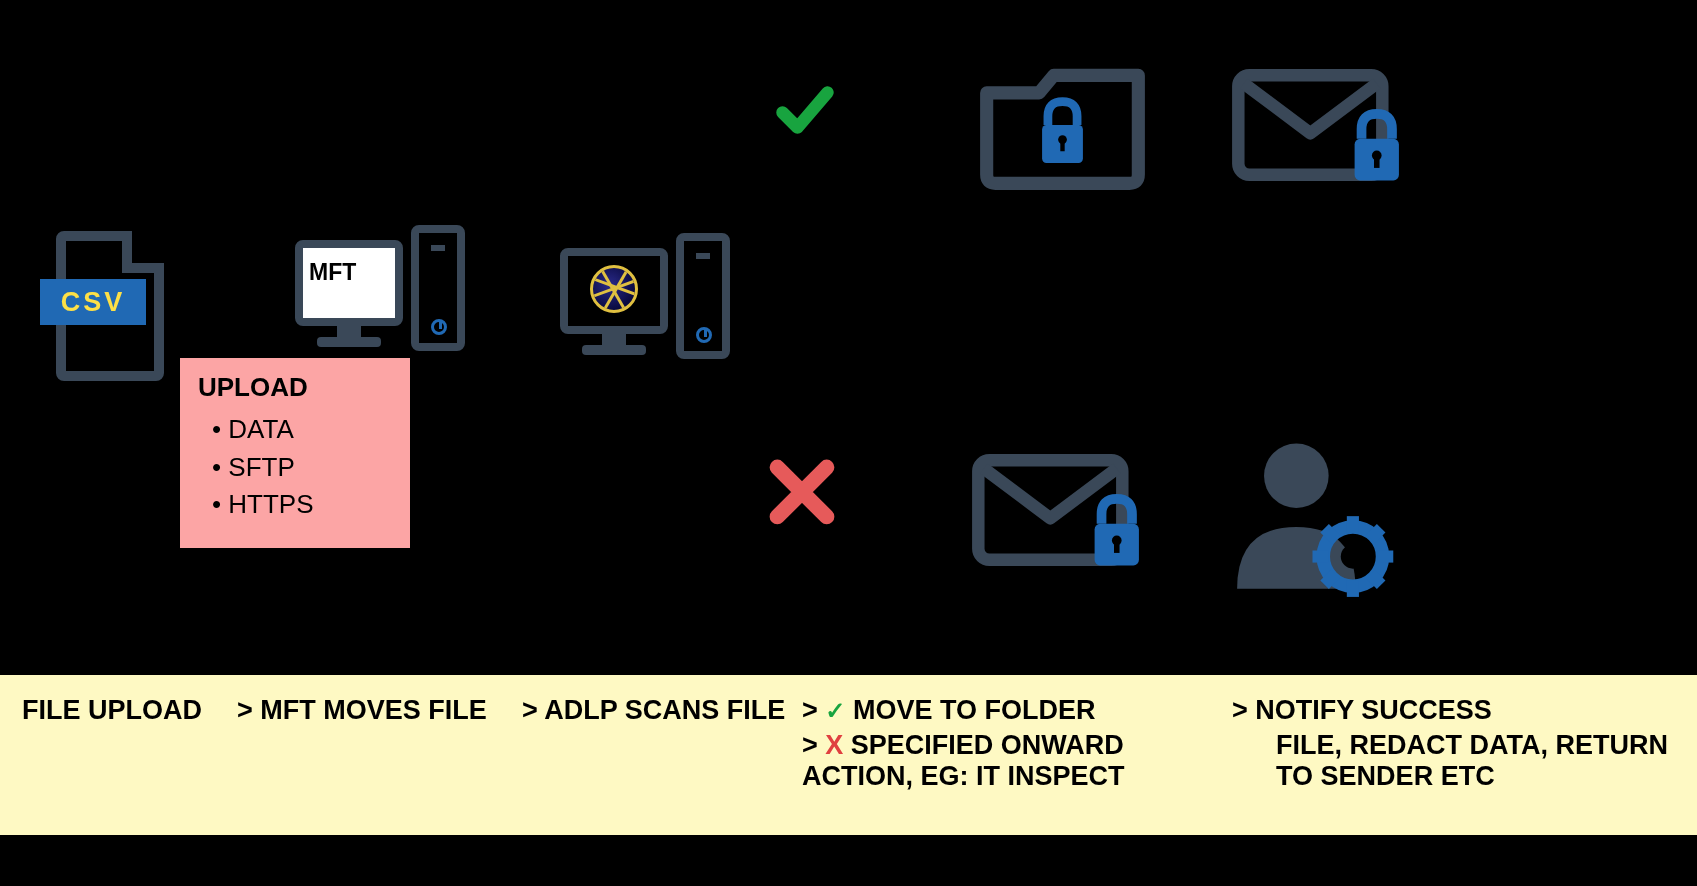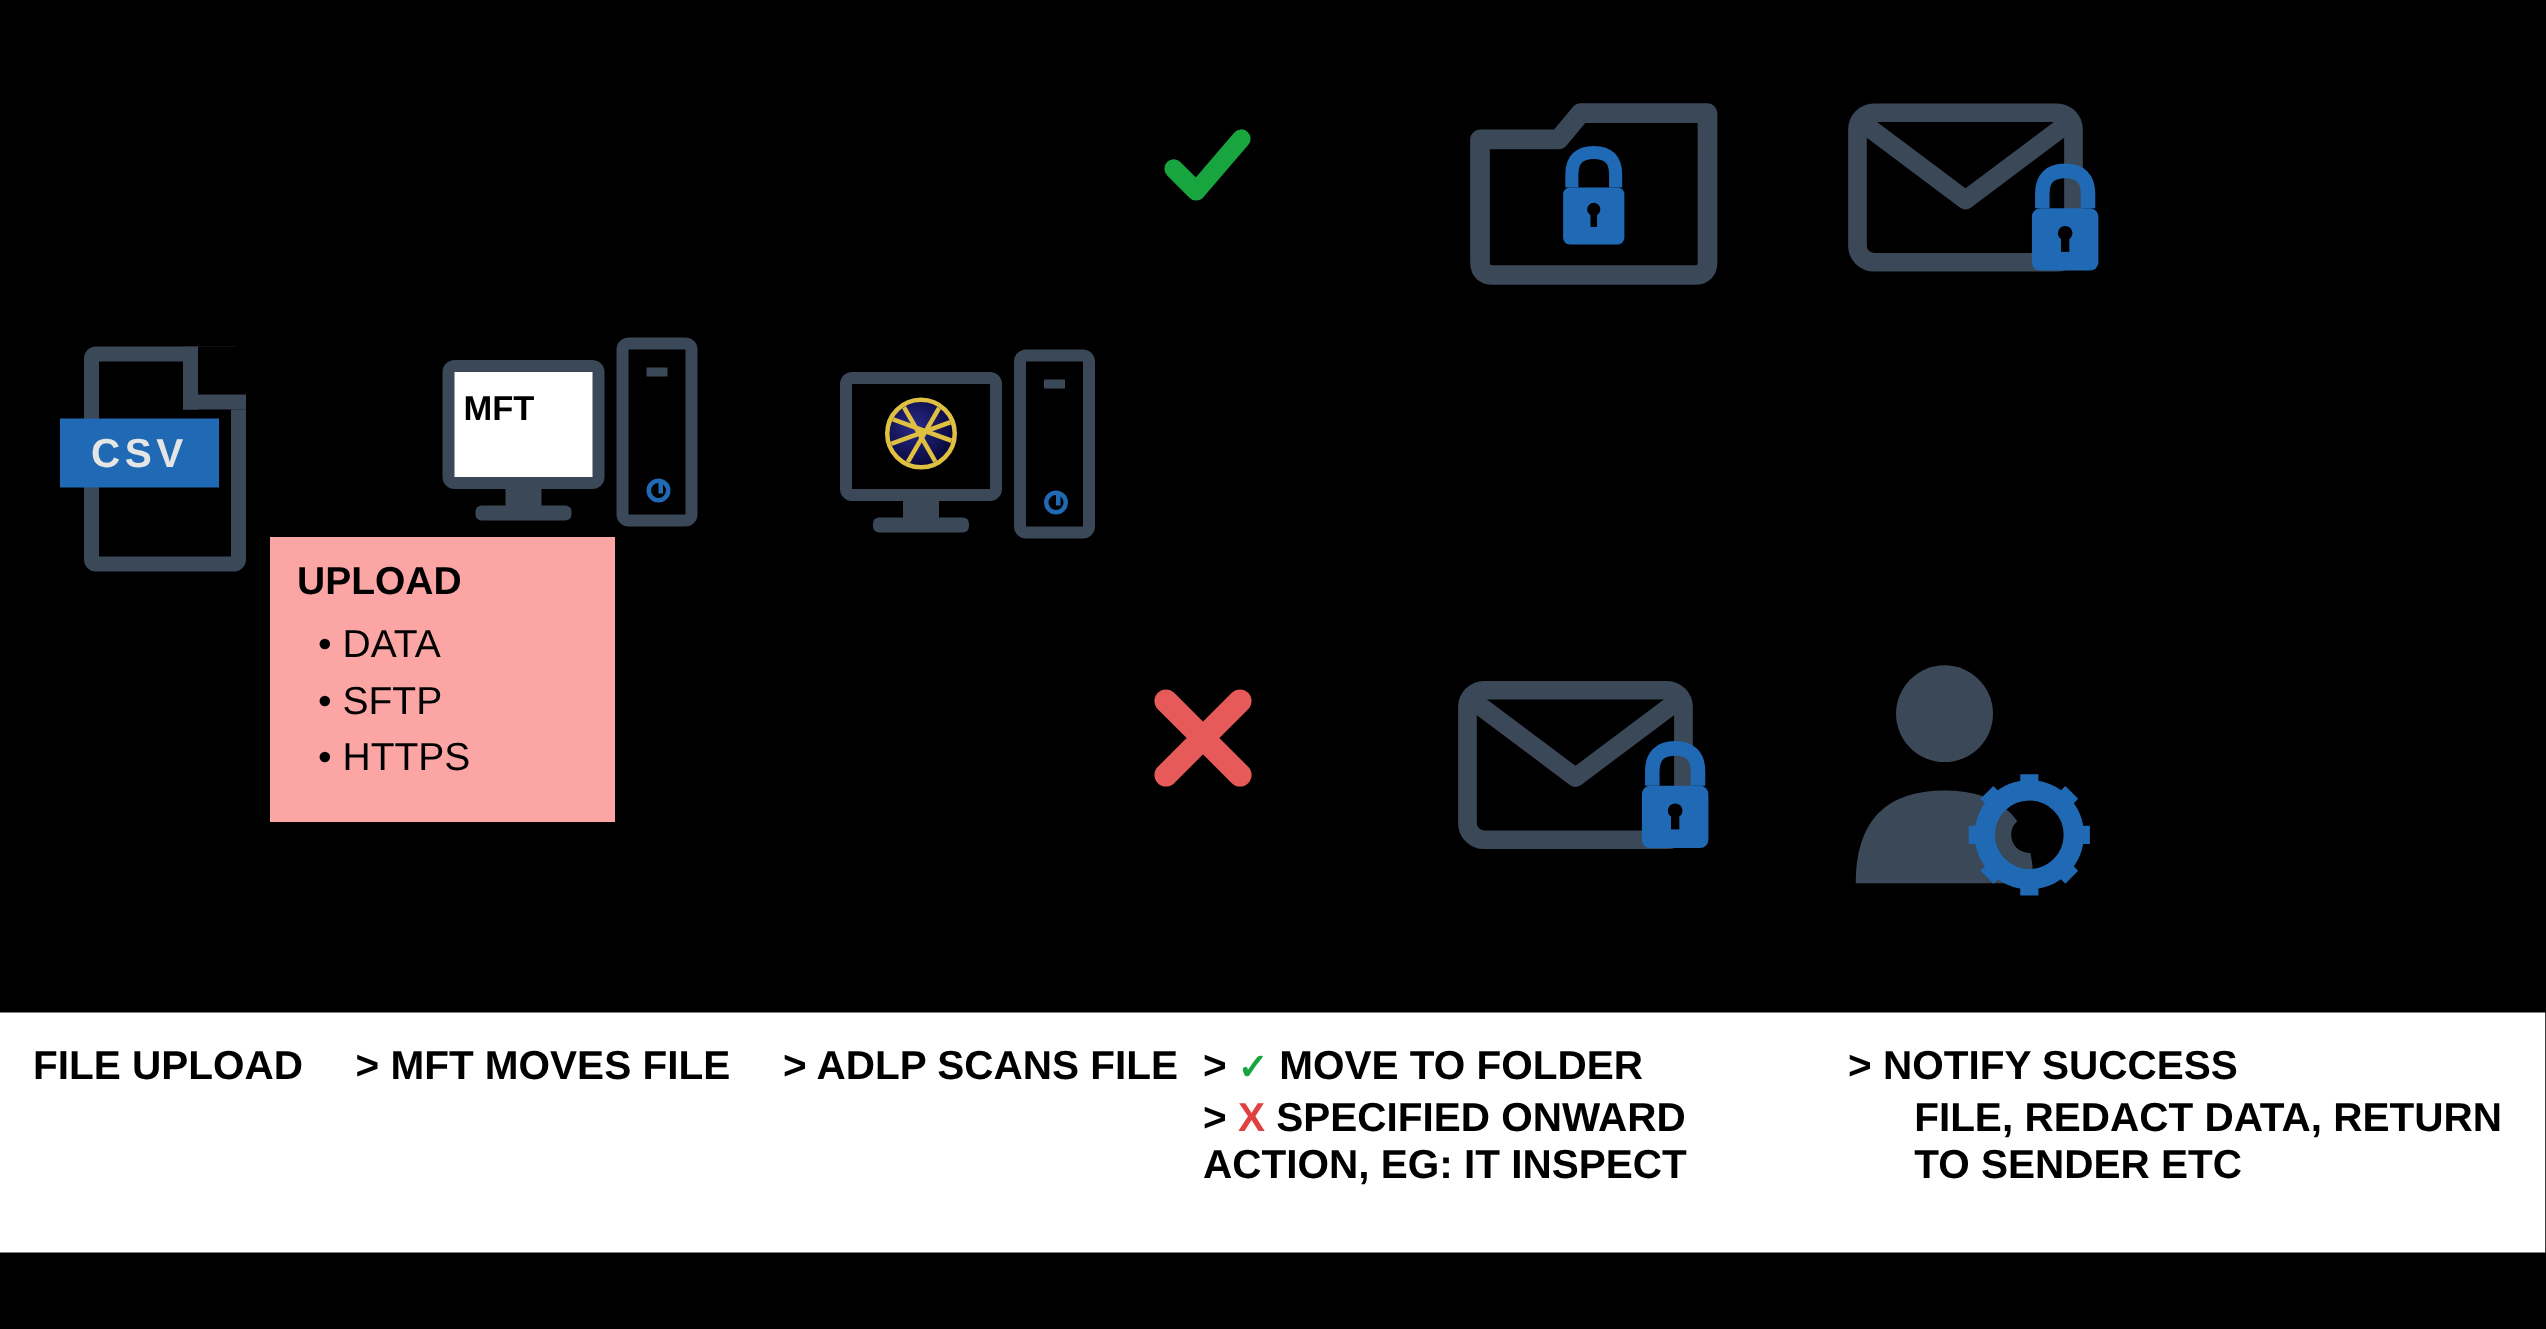--- a/index.html
+++ b/index.html
@@ -4,21 +4,21 @@
 <style>
 *{box-sizing:border-box;margin:0;padding:0}
 body{background:#000;font-family:Arial,Helvetica,sans-serif;width:1697px;height:886px;position:relative;overflow:hidden}
 .canvas{position:relative;width:100%;height:100%}
 .el{position:absolute}
 
 
 .csv-file{left:40px;top:225px;width:130px;height:160px}
 .csv-page{position:absolute;width:108px;height:150px;left:16px;top:6px;border:10px solid #3a4858;border-radius:8px 8px 8px 8px;background:transparent}
 .csv-page:before{content:"";position:absolute;top:-10px;right:-10px;width:32px;height:32px;background:#000;border-left:10px solid #3a4858;border-bottom:10px solid #3a4858}
-.csv-badge{position:absolute;left:0;top:54px;width:106px;height:46px;background:#2069b4;color:#e5e5e5;font-weight:bold;font-size:27px;letter-spacing:3px;display:flex;align-items:center;justify-content:center;font-family:Arial}
+.csv-badge{position:absolute;left:0;top:54px;width:106px;height:46px;background:#2069b4;color:#fde047;font-weight:bold;font-size:27px;letter-spacing:3px;display:flex;align-items:center;justify-content:center;font-family:Arial}
 
 
 .upload-box{left:180px;top:358px;width:230px;height:190px;background:#fca5a5;color:#000;padding:14px 18px}
 .upload-title{font-size:26px;font-weight:bold;margin-bottom:8px}
 .upload-item{font-size:26px;line-height:1.45;padding-left:14px}
 .upload-item:before{content:"•  ";}
 
 
 .workstation{left:295px;top:225px;width:175px;height:140px}
 .monitor{position:absolute;left:0;top:15px;width:108px;height:86px;border:8px solid #3a4858;border-radius:8px;background:#fff}
@@ -55,21 +55,21 @@
 .mail-lock{width:180px;height:140px}
 .mail-lock svg{width:100%;height:100%}
 .mail1{left:1230px;top:55px}
 .mail2{left:970px;top:440px}
 
 
 .user-gear{left:1215px;top:430px;width:195px;height:175px}
 .user-gear svg{width:100%;height:100%}
 
 
-.footer{left:0;top:675px;width:100%;height:160px;background:#ffffff;color:#000;padding:20px 22px;font-size:27px;font-weight:bold}
+.footer{left:0;top:675px;width:100%;height:160px;background:#fef9c3;color:#000;padding:20px 22px;font-size:27px;font-weight:bold}
 .footer-row{display:flex;gap:0;align-items:flex-start;white-space:nowrap}
 .step1{width:215px}
 .step2{width:285px}
 .step3{width:280px}
 .step4{width:430px}
 .step5{}
 .footer-sub{margin-left:780px;display:flex;flex-direction:row;margin-top:4px}
 .green{color:#18a43f;font-size:24px}
 .red{color:#e04040;font-size:27px}
 </style>

